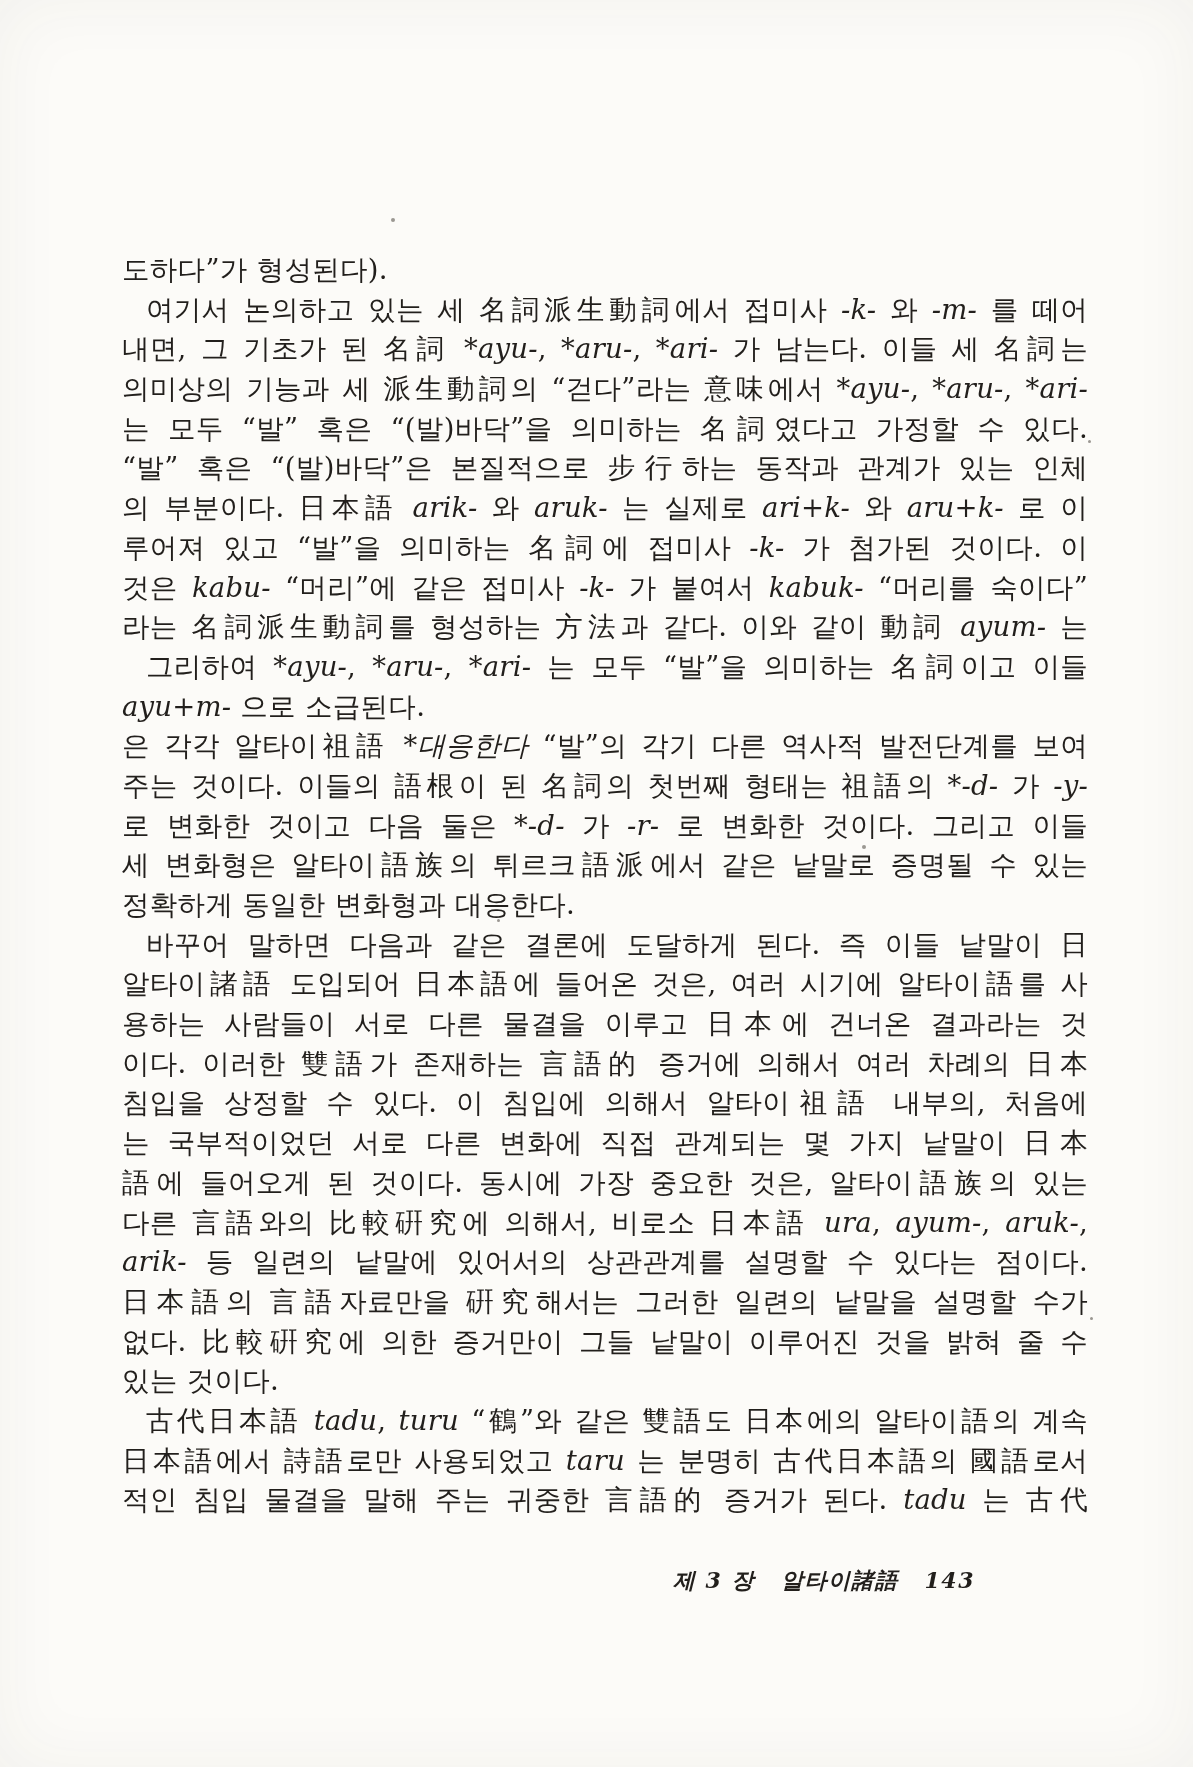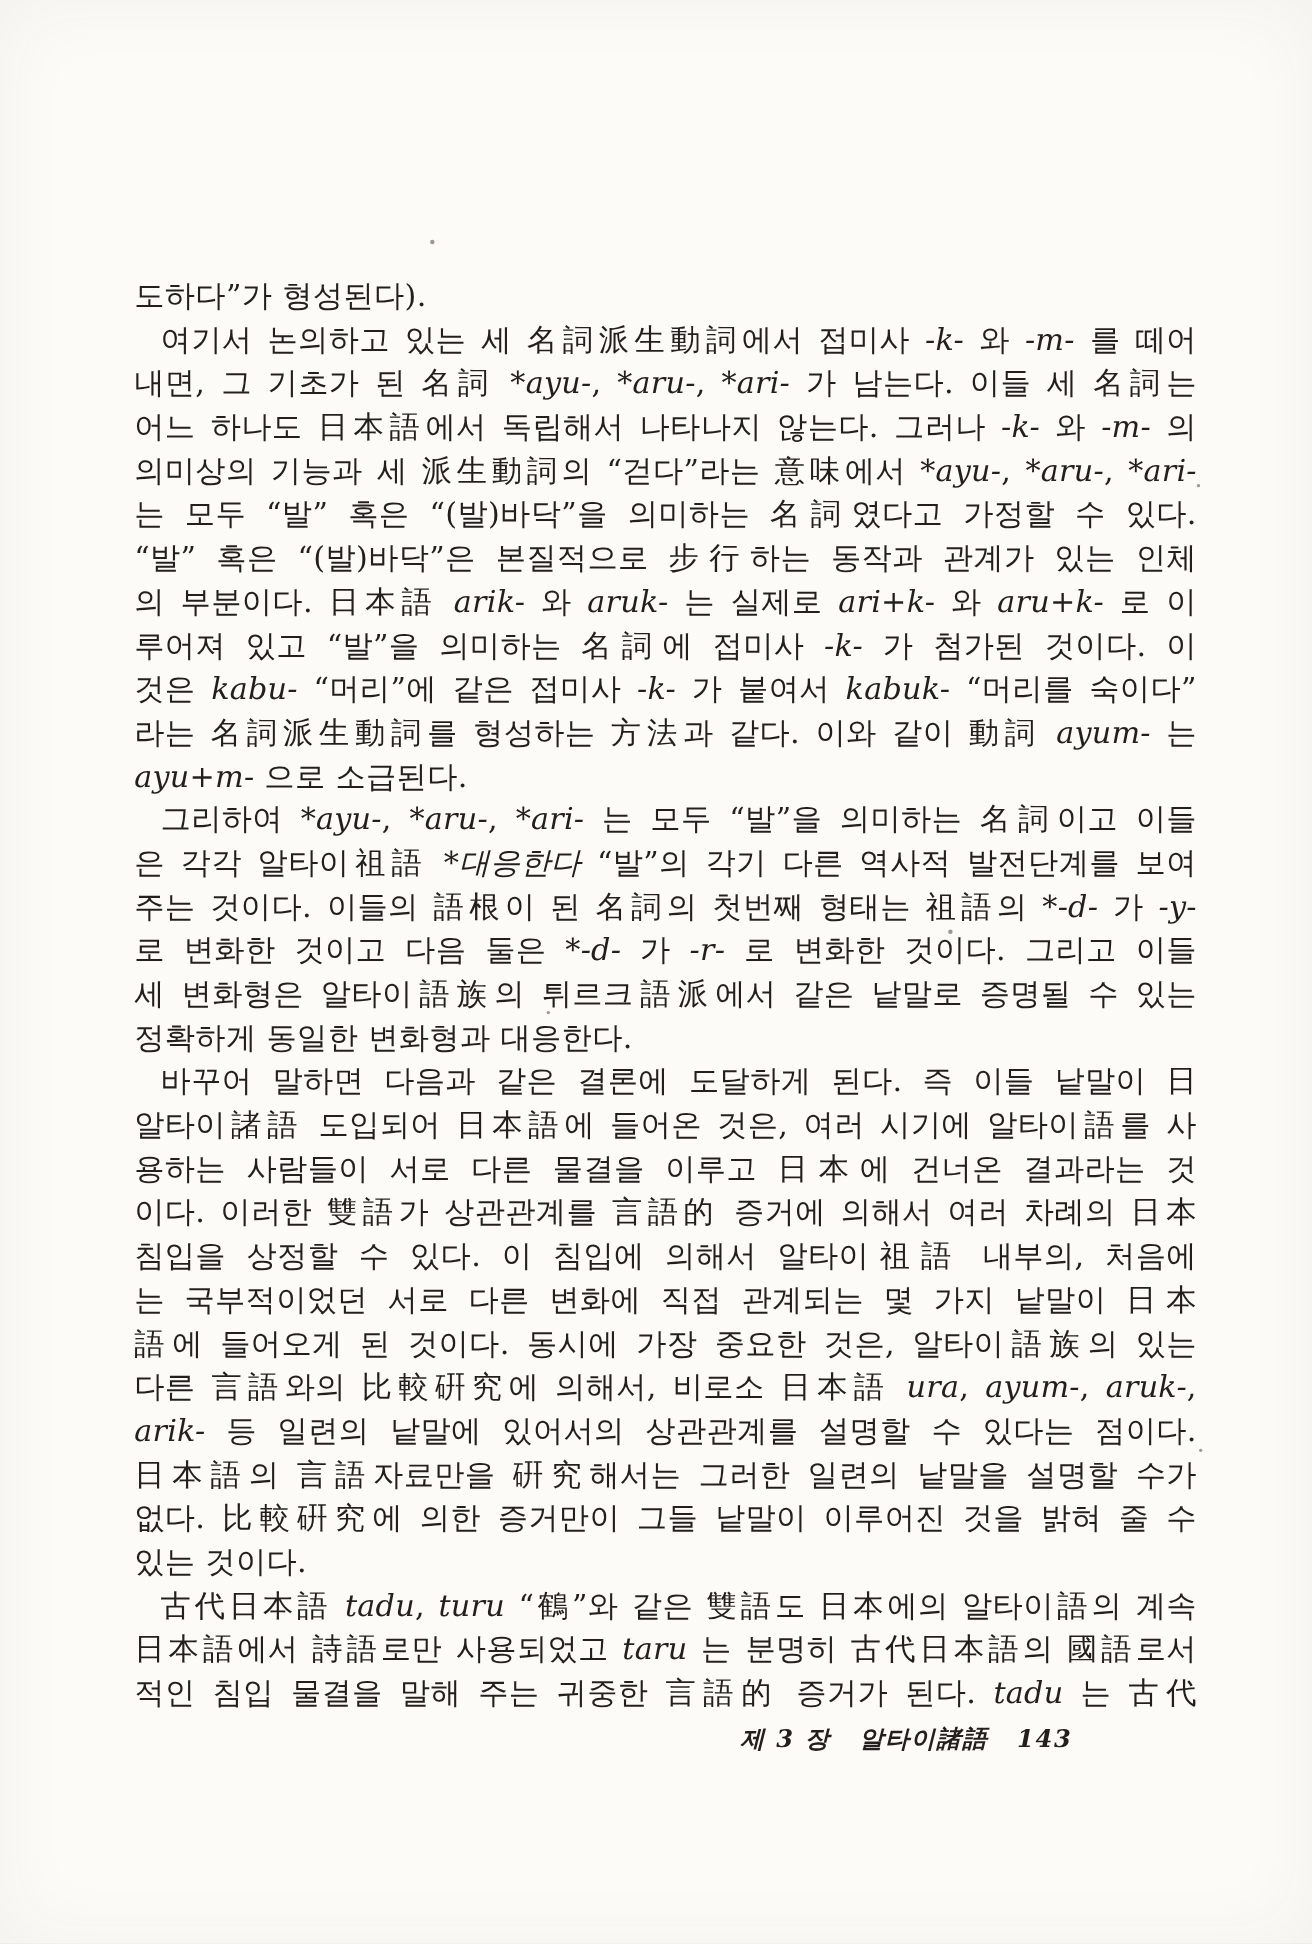--- a/index.html
+++ b/index.html
@@ -64,39 +64,38 @@
   }
 </style>
 </head>
 <body>
 
 <div class="page">
   <div class="text-block" id="text-block">
       <div class="line nojust">도하다”가 형성된다).</div>
       <div class="line indent">여기서 논의하고 있는 세 名詞派生動詞에서 접미사 <i>-k-</i> 와 <i>-m-</i> 를 떼어</div>
       <div class="line">내면, 그 기초가 된 名詞 <i>*ayu-</i>, <i>*aru-</i>, <i>*ari-</i> 가 남는다. 이들 세 名詞는</div>
-      <div class="line">어느 하나도 日本語에서 독립해서 나타나지 않는다. 그러나 <i>-k-</i> 와 <i>-m-</i> 의</div>
       <div class="line">의미상의 기능과 세 派生動詞의 “걷다”라는 意味에서 <i>*ayu-</i>, <i>*aru-</i>, <i>*ari-</i></div>
       <div class="line">는 모두 “발” 혹은 “(발)바닥”을 의미하는 名詞였다고 가정할 수 있다.</div>
       <div class="line">“발” 혹은 “(발)바닥”은 본질적으로 步行하는 동작과 관계가 있는 인체</div>
       <div class="line">의 부분이다. 日本語 <i>arik-</i> 와 <i>aruk-</i> 는 실제로 <i>ari+k-</i> 와 <i>aru+k-</i> 로 이</div>
       <div class="line">루어져 있고 “발”을 의미하는 名詞에 접미사 <i>-k-</i> 가 첨가된 것이다. 이</div>
       <div class="line">것은 <i>kabu-</i> “머리”에 같은 접미사 <i>-k-</i> 가 붙여서 <i>kabuk-</i> “머리를 숙이다”</div>
       <div class="line">라는 名詞派生動詞를 형성하는 方法과 같다. 이와 같이 動詞 <i>ayum-</i> 는</div>
+      <div class="line indent">그리하여 <i>*ayu-</i>, <i>*aru-</i>, <i>*ari-</i> 는 모두 “발”을 의미하는 名詞이고 이들</div>
       <div class="line nojust"><i>ayu+m-</i> 으로 소급된다.</div>
-      <div class="line indent">그리하여 <i>*ayu-</i>, <i>*aru-</i>, <i>*ari-</i> 는 모두 “발”을 의미하는 名詞이고 이들</div>
       <div class="line">은 각각 알타이祖語 <i>*대응한다</i> “발”의 각기 다른 역사적 발전단계를 보여</div>
       <div class="line">주는 것이다. 이들의 語根이 된 名詞의 첫번째 형태는 祖語의 <i>*-d-</i> 가 <i>-y-</i></div>
       <div class="line">로 변화한 것이고 다음 둘은 <i>*-d-</i> 가 <i>-r-</i> 로 변화한 것이다. 그리고 이들</div>
       <div class="line">세 변화형은 알타이語族의 튀르크語派에서 같은 낱말로 증명될 수 있는</div>
       <div class="line nojust">정확하게 동일한 변화형과 대응한다.</div>
       <div class="line indent">바꾸어 말하면 다음과 같은 결론에 도달하게 된다. 즉 이들 낱말이 日</div>
       <div class="line">알타이諸語 도입되어 日本語에 들어온 것은, 여러 시기에 알타이語를 사</div>
       <div class="line">용하는 사람들이 서로 다른 물결을 이루고 日本에 건너온 결과라는 것</div>
-      <div class="line">이다. 이러한 雙語가 상관관계를 言語的 증거에 의해서 여러 차례의 日本</div>
+      <div class="line">이다. 이러한 雙語가 존재하는 言語的 증거에 의해서 여러 차례의 日本</div>
       <div class="line">침입을 상정할 수 있다. 이 침입에 의해서 알타이祖語 내부의, 처음에</div>
       <div class="line">는 국부적이었던 서로 다른 변화에 직접 관계되는 몇 가지 낱말이 日本</div>
       <div class="line">語에 들어오게 된 것이다. 동시에 가장 중요한 것은, 알타이語族의 있는</div>
       <div class="line">다른 言語와의 比較硏究에 의해서, 비로소 日本語 <i>ura</i>, <i>ayum-</i>, <i>aruk-</i>,</div>
       <div class="line"><i>arik-</i> 등 일련의 낱말에 있어서의 상관관계를 설명할 수 있다는 점이다.</div>
       <div class="line">日本語의 言語자료만을 硏究해서는 그러한 일련의 낱말을 설명할 수가</div>
       <div class="line">없다. 比較硏究에 의한 증거만이 그들 낱말이 이루어진 것을 밝혀 줄 수</div>
       <div class="line nojust">있는 것이다.</div>
       <div class="line indent">古代日本語 <i>tadu</i>, <i>turu</i> “鶴”와 같은 雙語도 日本에의 알타이語의 계속</div>
       <div class="line">日本語에서 詩語로만 사용되었고 <i>taru</i> 는 분명히 古代日本語의 國語로서</div>

